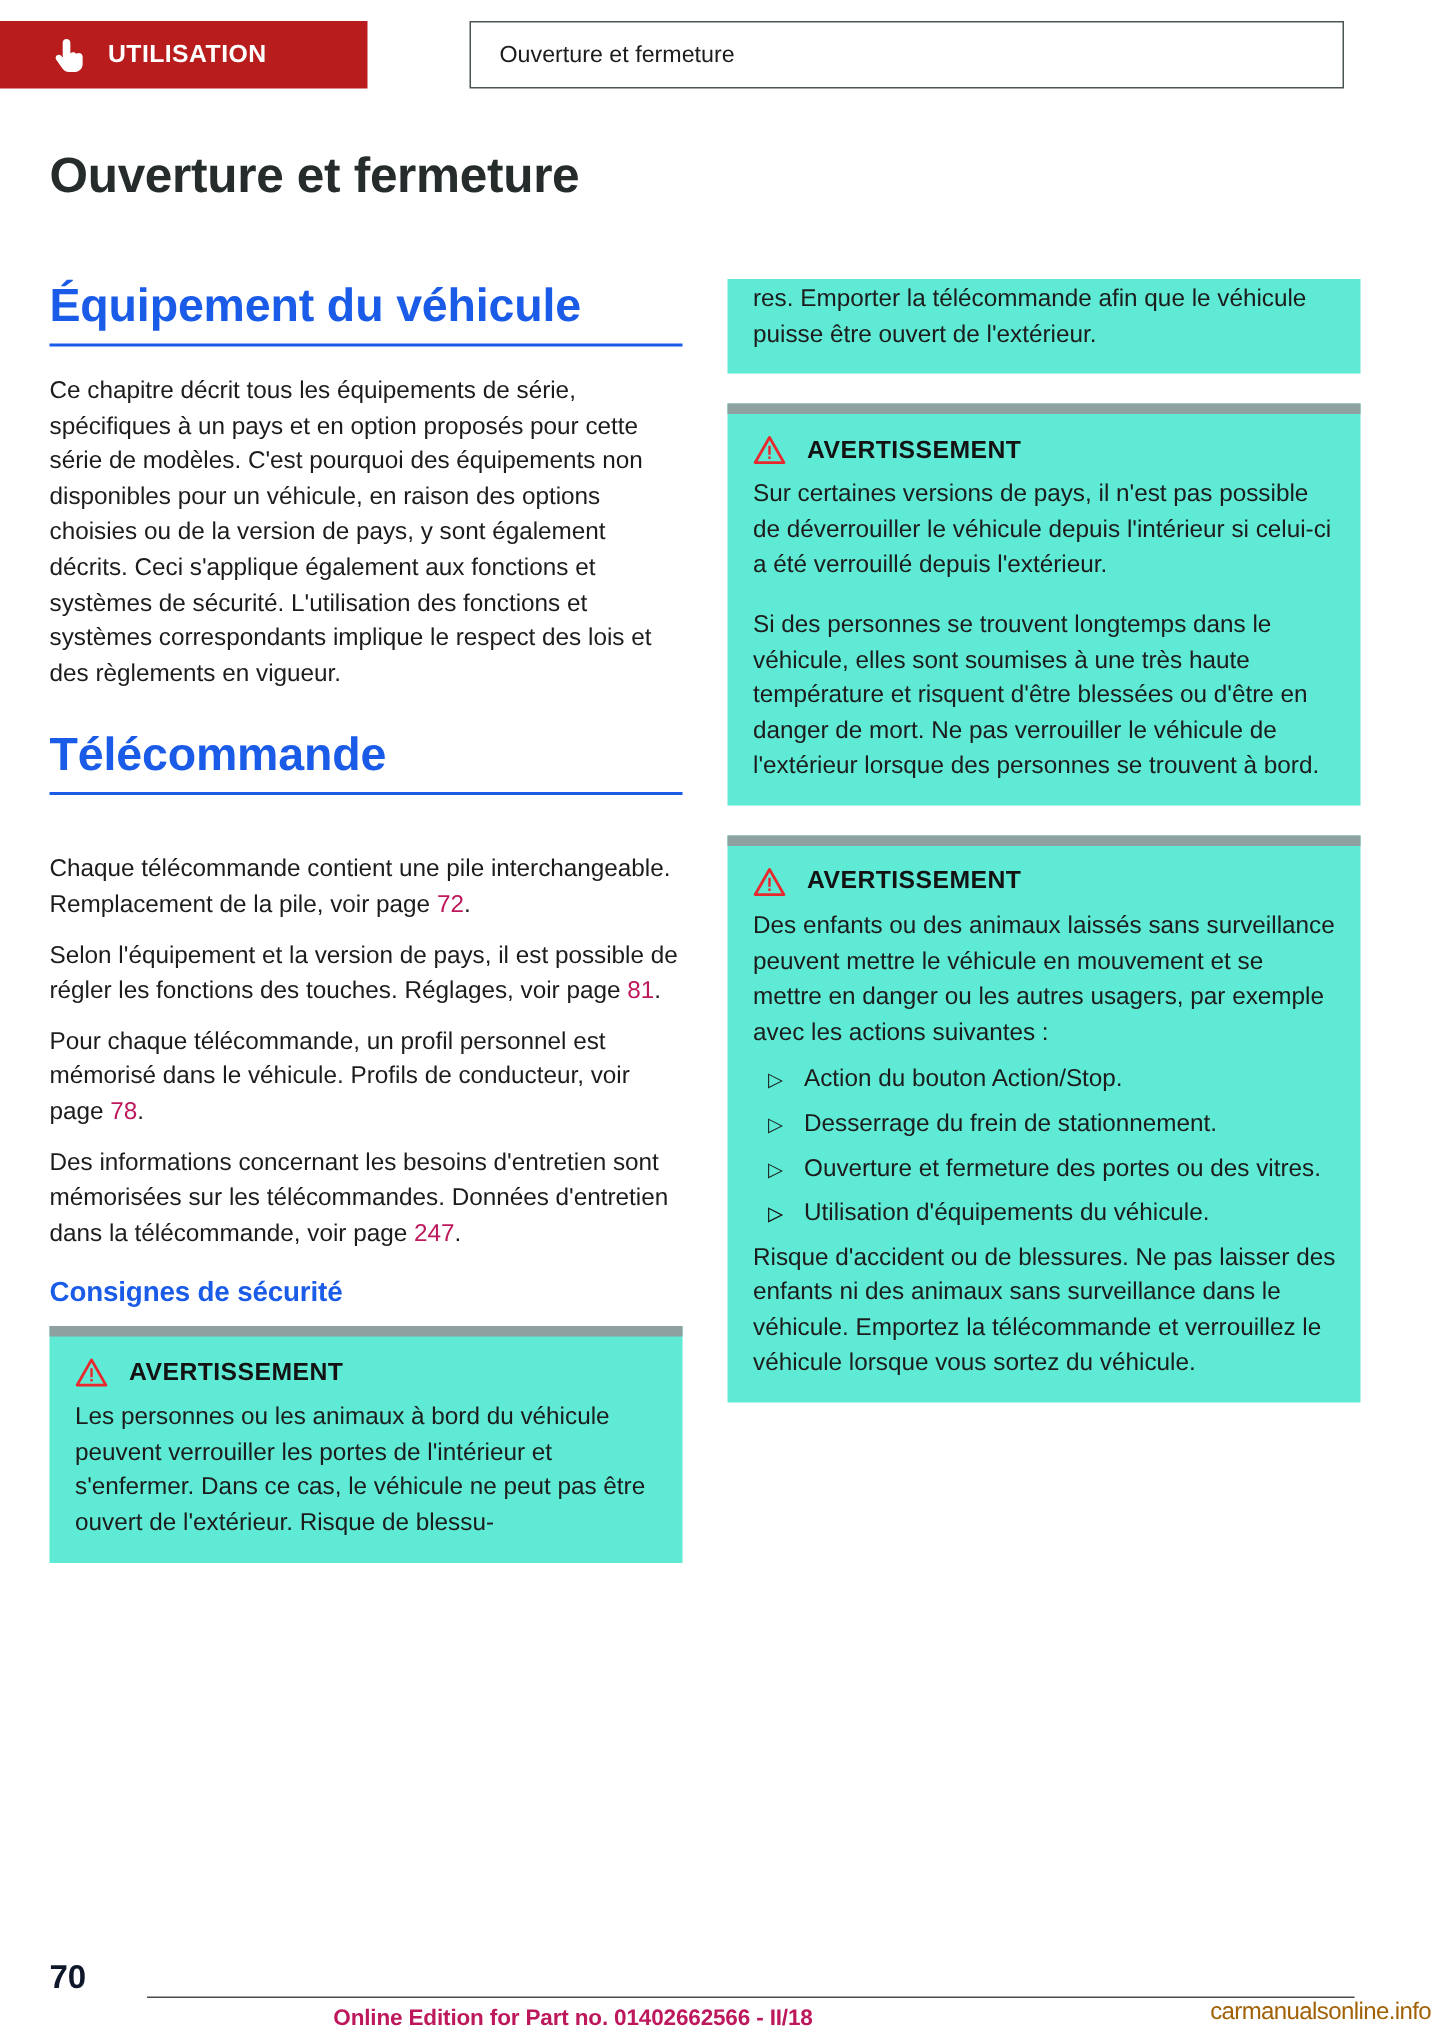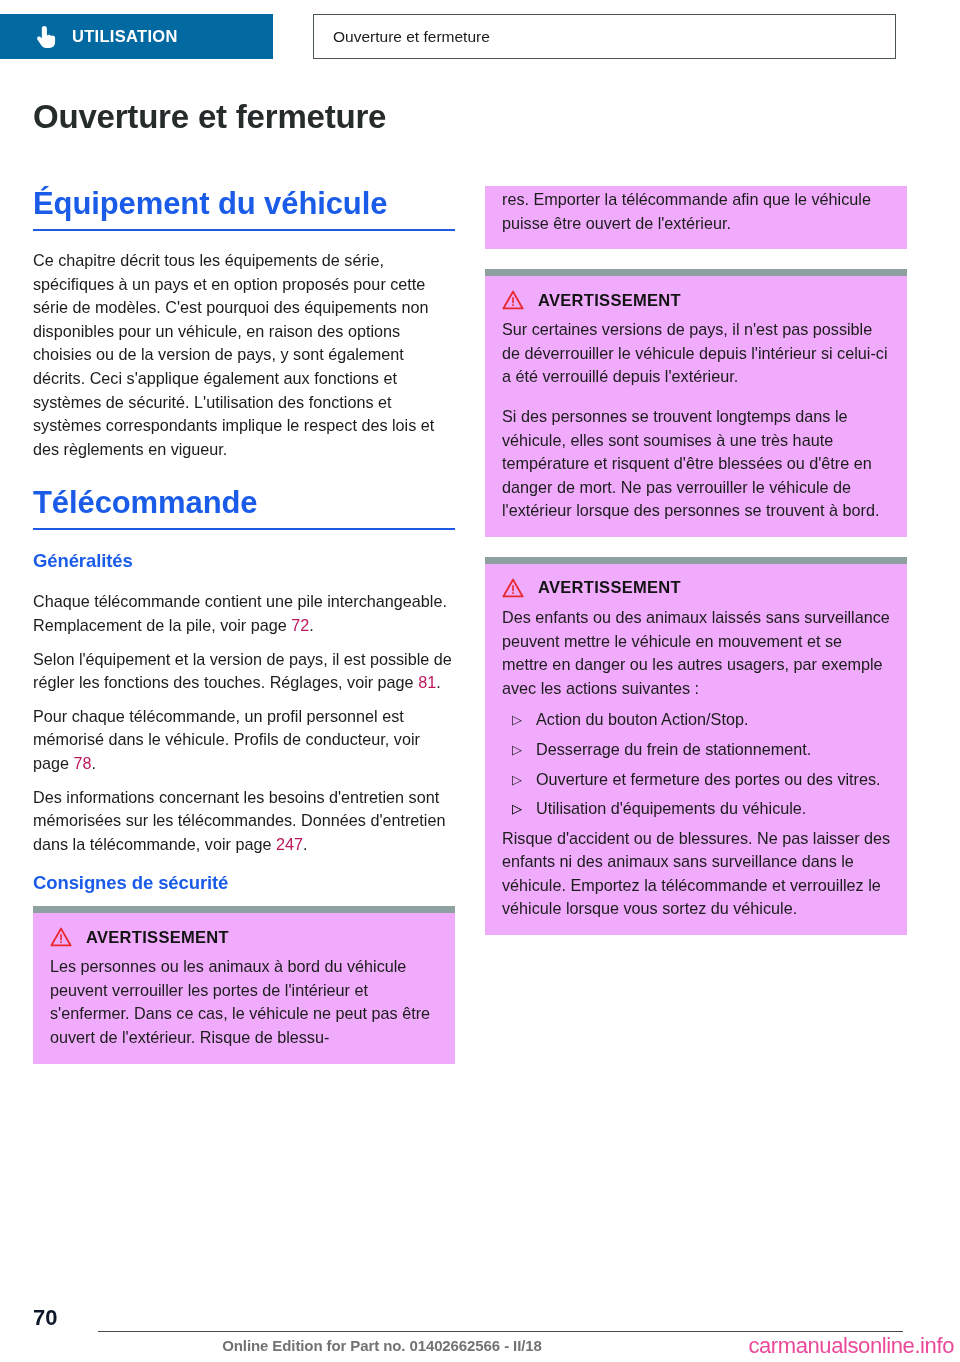--- a/index.html
+++ b/index.html
@@ -21,23 +21,23 @@
     position: absolute;
     top: 14px;
     left: 0;
     width: 960px;
     height: 45px;
   }
   .header-chapter-tab {
     position: absolute;
     left: 0;
     top: 0;
-    width: 273px;
+    width: 245px;
     height: 45px;
-    background: #0369a1;
+    background: #b91c1c;
     display: flex;
     align-items: center;
     box-sizing: border-box;
     padding-left: 36px;
   }
   .hand-icon {
     width: 20px;
     height: 24px;
     margin-right: 16px;
     display: block;
@@ -121,21 +121,21 @@
   .sp-16 { height: 16px; }
   .sp-20 { height: 20px; }
   .sp-24 { height: 24px; }
   .sp-10 { height: 10px; }
   .sp-8  { height: 8px;  }
   .sp-12 { height: 12px; }
   .sp-18 { height: 18px; }
 
   
   .warnbox {
-    background: #f0abfc;
+    background: #5eead4;
     border-top: 7px solid #8fa0a0;
     padding: 14px 16px 14px 17px;
     box-sizing: border-box;
   }
   .warnbox.cont {
     border-top: none;
     padding-top: 2px;
   }
   .warn-head {
     display: flex;
@@ -199,29 +199,29 @@
     background: #4a4a4a;
   }
   .footer-edition {
     position: absolute;
     top: 1337px;
     left: 0;
     width: 764px;
     text-align: center;
     font-size: 15px;
     font-weight: bold;
-    color: #737373;
+    color: #be185d;
     letter-spacing: -0.1px;
   }
   .footer-watermark {
     position: absolute;
     right: 6px;
     top: 1333px;
-    font-size: 22px;
-    color: #ec4899;
+    font-size: 16px;
+    color: #a16207;
     letter-spacing: -0.4px;
   }
 </style>
 </head>
 <body>
 
 <div class="header">
   <div class="header-chapter-tab">
     <svg class="hand-icon" viewBox="0 0 20 24">
       <path fill="#ffffff" d="M8.3 1.0 c1.5 0 2.6 1.1 2.6 2.6 l0 7.0 c0.5 -0.5 1.1 -0.8 1.9 -0.8 c0.9 0 1.7 0.4 2.1 1.1 c0.4 -0.3 1.0 -0.5 1.6 -0.5 c1.5 0 2.6 1.1 2.6 2.6 l0 4.6 c0 3.2 -2.4 5.4 -5.7 5.4 l-3.4 0 c-2.1 0 -3.4 -0.9 -4.5 -2.5 l-4.0 -5.7 c-0.7 -1.0 -0.5 -2.3 0.5 -3.0 c0.9 -0.6 2.1 -0.4 2.8 0.4 l1.0 1.2 l0 -10.0 c0 -1.4 1.1 -2.4 2.5 -2.4 z"></path>
@@ -238,21 +238,20 @@
 <div class="col col-left">
 
   <h1 class="sec-h1">Équipement du véhicule</h1>
   <div class="sp-18"></div>
   <p class="body">Ce chapitre décrit tous les équipements de série, spécifiques à un pays et en option proposés pour cette série de modèles. C'est pourquoi des équipements non disponibles pour un véhicule, en raison des options choisies ou de la version de pays, y sont également décrits. Ceci s'applique également aux fonctions et systèmes de sécurité. L'utilisation des fonctions et systèmes correspondants implique le respect des lois et des règlements en vigueur.</p>
 
   <div class="sp-24"></div>
   <h1 class="sec-h1">Télécommande</h1>
   <div class="sp-20"></div>
 
-  <h2 class="sec-h2">Généralités</h2>
   <div class="sp-8"></div>
 
   <div class="sp-10"></div>
   <p class="body"><span>Chaque télécommande contient une pile interchangeable. Remplacement de la pile, voir page </span><span class="pageref">72</span><span>.</span></p>
 
   <div class="sp-10"></div>
   <p class="body"><span>Selon l'équipement et la version de pays, il est possible de régler les fonctions des touches. Réglages, voir page </span><span class="pageref">81</span><span>.</span></p>
 
   <div class="sp-10"></div>
   <p class="body"><span>Pour chaque télécommande, un profil personnel est mémorisé dans le véhicule. Profils de conducteur, voir page </span><span class="pageref">78</span><span>.</span></p>

